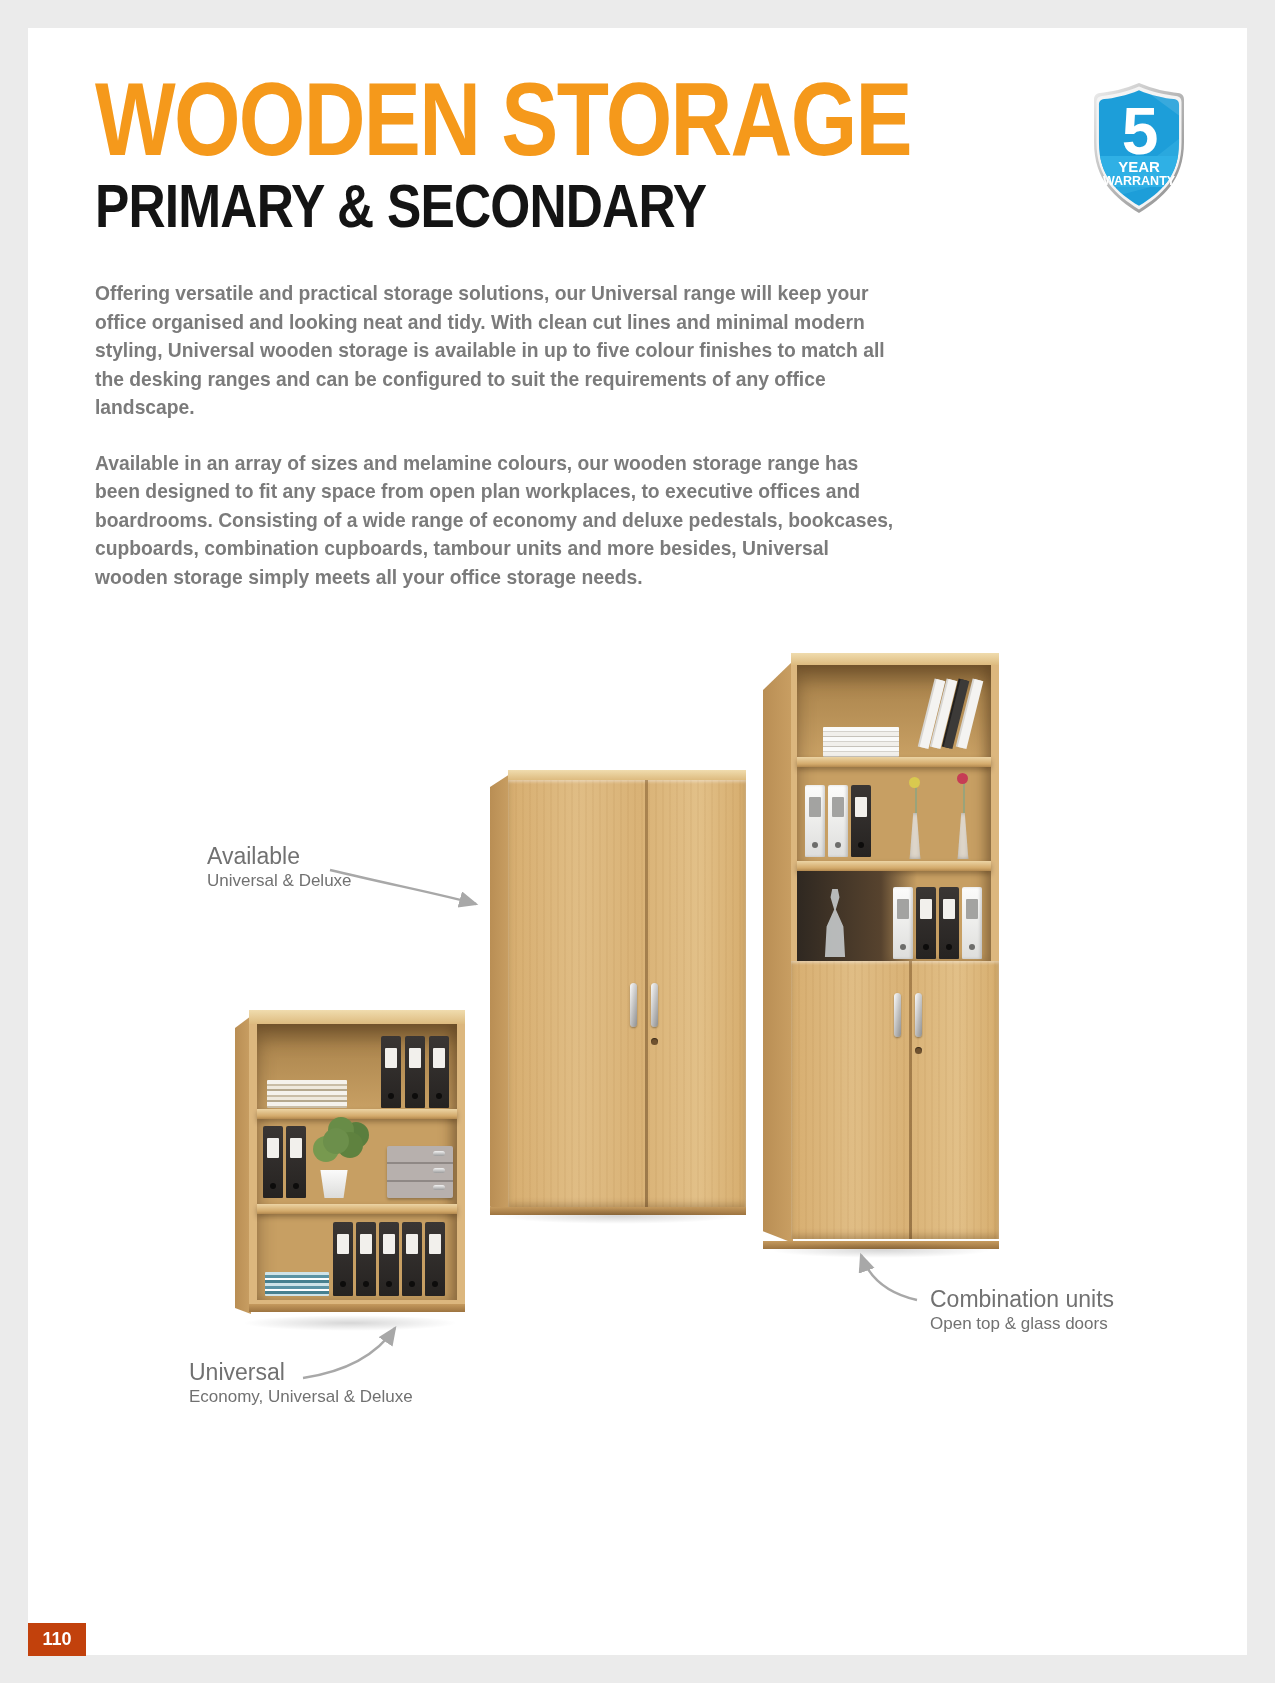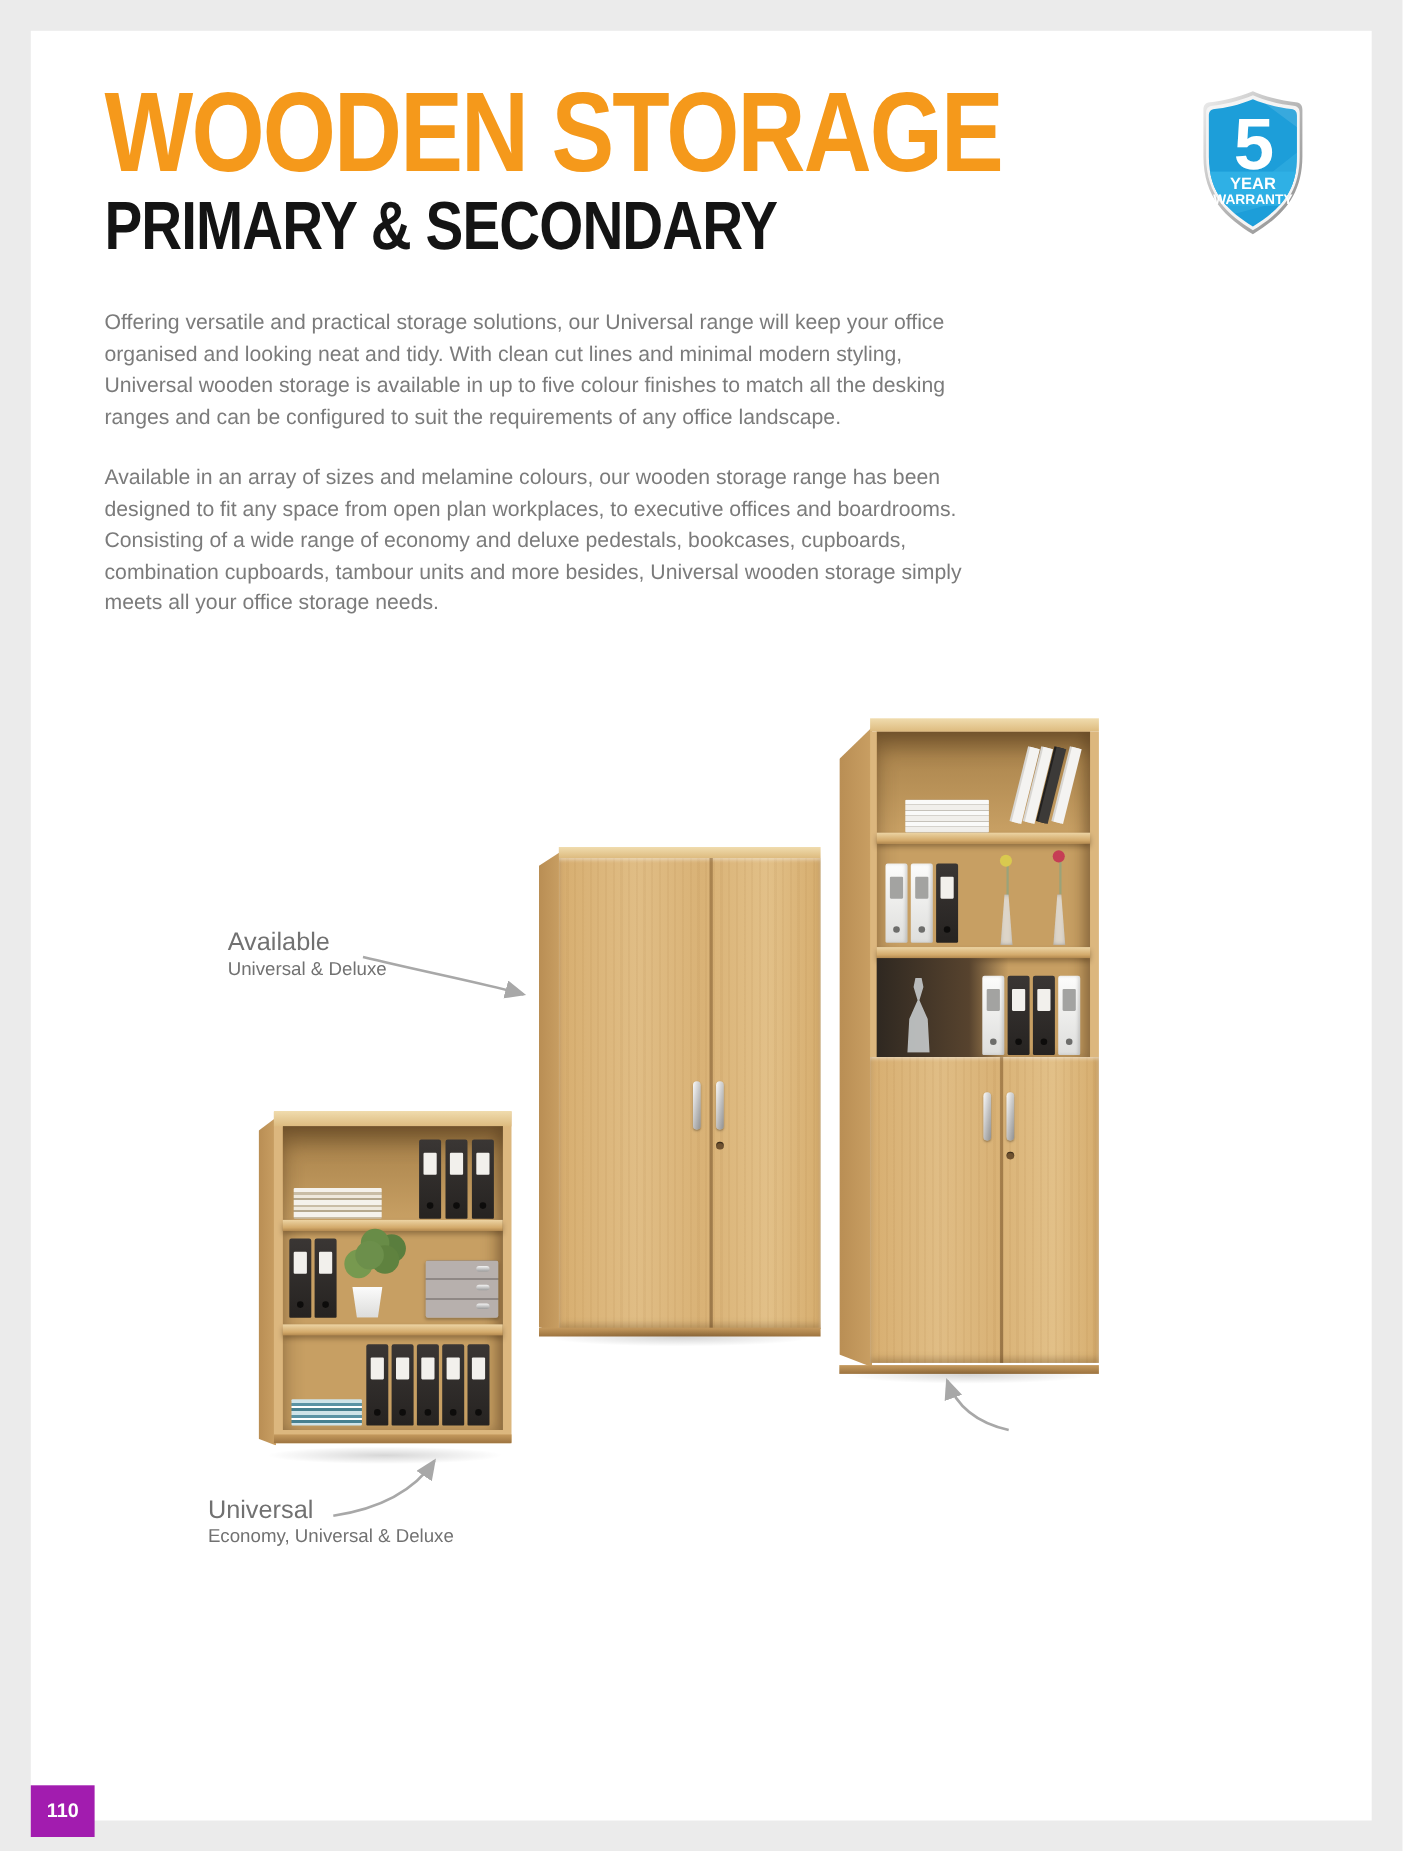--- a/index.html
+++ b/index.html
@@ -18,21 +18,21 @@
   .title{
     margin:0;font-size:103px;line-height:104px;font-weight:bold;color:#F5991B;
     letter-spacing:-2px;transform:scaleX(.83);transform-origin:left top;white-space:nowrap;
   }
   .subtitle{
     margin:4px 0 0 0;font-size:62px;line-height:60px;font-weight:bold;color:#141414;
     letter-spacing:-1px;transform:scaleX(.83);transform-origin:left top;white-space:nowrap;
   }
   .badge{position:absolute;left:1065px;top:54px;width:92px;height:132px;}
   
-  .intro{position:absolute;left:67px;top:252px;width:808px;color:#7b7b7b;}
+  .intro{position:absolute;left:67px;top:252px;width:808px;color:#7b7b7b;font-weight:bold;}
   .intro p{margin:0 0 27px 0;font-size:19.3px;line-height:28.5px;}
   
   .unit{position:absolute;}
   .side{position:absolute;background:linear-gradient(90deg,#b98e54,#c99f63);}
   .topboard{position:absolute;left:0;right:0;top:0;background:linear-gradient(#f0dcae,#ddbb7f);}
   .int{position:absolute;background:linear-gradient(#a57f48,#c79f63 30%);
        box-shadow:inset 0 14px 18px rgba(60,38,15,.45), inset -6px 0 10px rgba(60,38,15,.22);}
   .shelf{position:absolute;left:0;right:0;height:10px;
        background:linear-gradient(#ecd4a4,#d3aa6b 70%,#b3894f);
        box-shadow:0 3px 5px rgba(50,30,10,.35);}
@@ -84,21 +84,21 @@
   .darkback{position:absolute;background:linear-gradient(90deg,#2f2821,#57432e 70%,rgba(87,67,46,0));}
   .carafe{position:absolute;width:28px;height:68px;background:rgba(214,220,224,.8);
        clip-path:polygon(40% 0,60% 0,66% 12%,53% 30%,80% 55%,86% 100%,14% 100%,20% 55%,47% 30%,34% 12%);}
   
   .plabel{position:absolute;color:#717171;}
   .plabel .t{font-size:23px;line-height:27px;}
   .plabel .s{font-size:17px;line-height:21px;}
   
   .arrows{position:absolute;left:0;top:0;width:1219px;height:1627px;pointer-events:none;}
   
-  .pagenum{position:absolute;left:0;top:1595px;width:58px;height:47px;background:#a21caf;
+  .pagenum{position:absolute;left:0;top:1595px;width:58px;height:33px;background:#c2410c;
        color:#ffffff;font-size:18px;font-weight:bold;display:flex;align-items:center;justify-content:center;}
 </style>
 </head>
 <body>
 
 <div class="page">
 
   <div class="header">
     <h1 class="title">WOODEN STORAGE</h1>
     <h2 class="subtitle">PRIMARY &amp; SECONDARY</h2>
@@ -227,20 +227,24 @@
   </div>
 
   <div class="plabel" style="left:179px;top:815px;">
     <div class="t">Available</div>
     <div class="s">Universal &amp; Deluxe</div>
   </div>
   <div class="plabel" style="left:161px;top:1331px;">
     <div class="t">Universal</div>
     <div class="s">Economy, Universal &amp; Deluxe</div>
   </div>
+  <div class="plabel" style="left:902px;top:1258px;">
+    <div class="t">Combination units</div>
+    <div class="s">Open top &amp; glass doors</div>
+  </div>
 
   <svg class="arrows">
     <defs>
       <marker id="arw" markerWidth="10" markerHeight="8" refX="7" refY="3.5" orient="auto">
         <path d="M0,0 L8,3.5 L0,7 z" fill="#a8a8a8"></path>
       </marker>
     </defs>
     <path d="M302 842 C 360 856, 412 866, 448 876" fill="none" stroke="#a8a8a8" stroke-width="2.4" marker-end="url(#arw)"></path>
     <path d="M275 1350 C 315 1344, 348 1328, 367 1300" fill="none" stroke="#a8a8a8" stroke-width="2.4" marker-end="url(#arw)"></path>
     <path d="M889 1272 C 862 1266, 842 1252, 833 1227" fill="none" stroke="#a8a8a8" stroke-width="2.4" marker-end="url(#arw)"></path>

